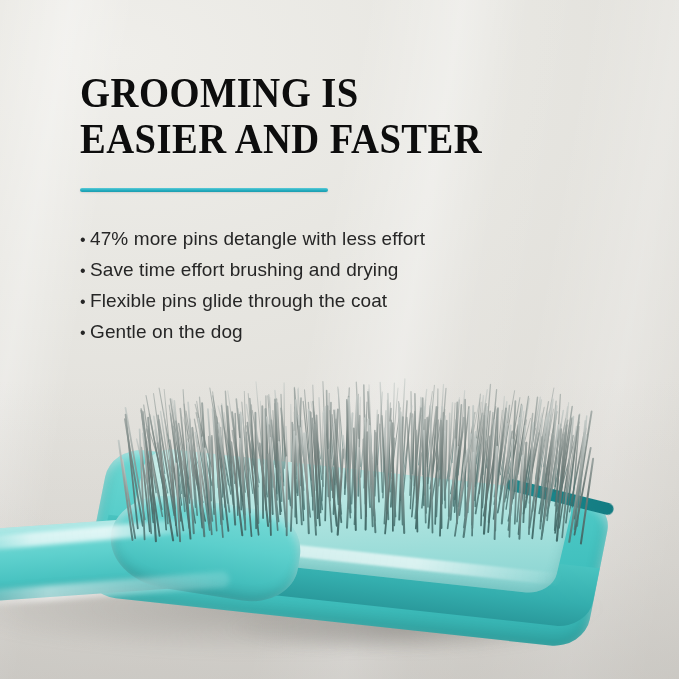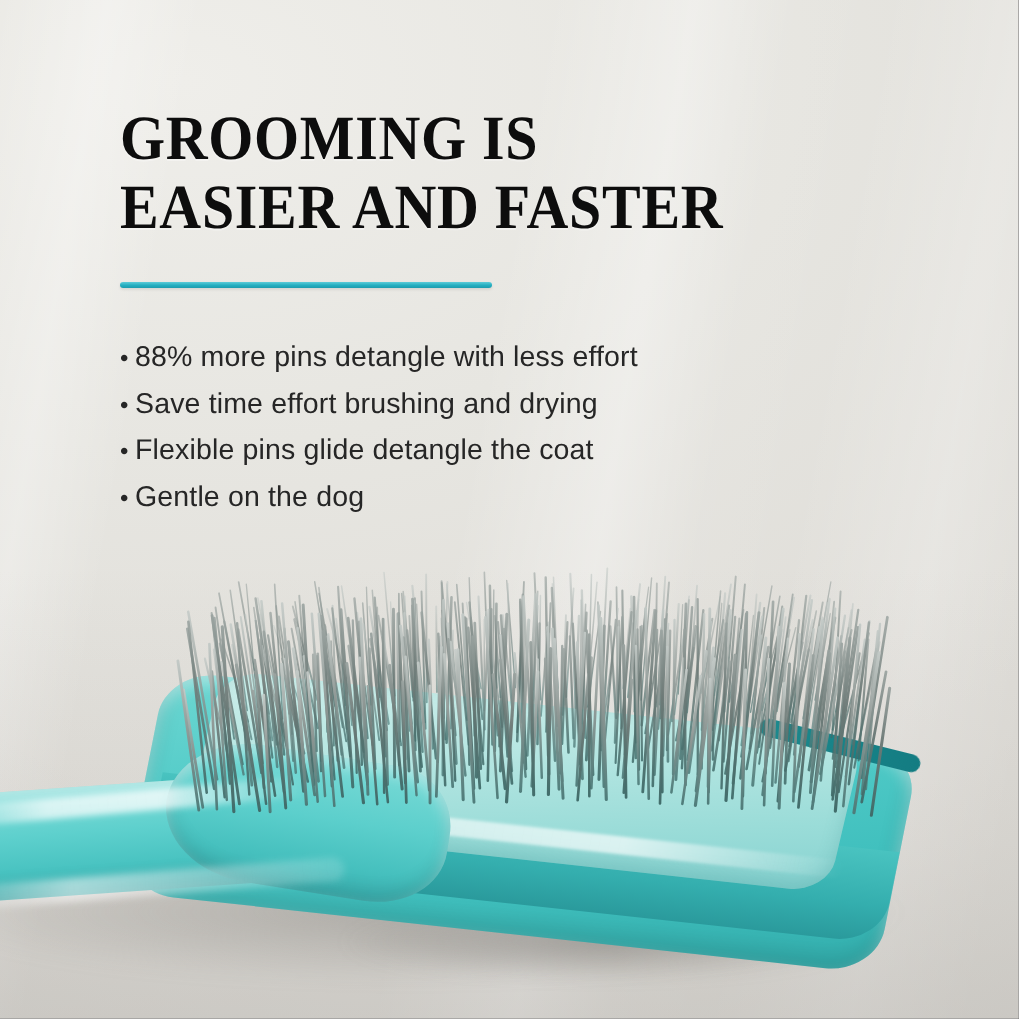--- a/index.html
+++ b/index.html
@@ -1,21 +1,21 @@
 <!DOCTYPE html>
 <html><head>
 <meta charset="utf-8">
 <style>
   html,body{margin:0;padding:0;}
   body{
     width:679px;height:679px;overflow:hidden;
     font-family:"Liberation Sans",sans-serif;
     background:#e9e8e4;
   }
-  .stage{position:relative;width:679px;height:679px;overflow:hidden;background:#737373;}
+  .stage{position:relative;width:679px;height:679px;overflow:hidden;background:#86efac;}
 
   
   .bg-base{position:absolute;inset:0;
     background:
       radial-gradient(120% 80% at 18% 8%, #efeeea 0%, #e7e6e1 45%, #dedcd7 100%);
   }
   .bg-streak{position:absolute;inset:0;
     background:
       linear-gradient(100deg,
         rgba(255,255,255,0.00) 0%,
@@ -162,29 +162,29 @@
   <div class="bg-vig"></div>
   <div class="bg-floor"></div>
 
   <div class="copy">
     <h1 class="headline">GROOMING IS
 EASIER AND FASTER</h1>
     <div class="rule"></div>
     <ul class="bullets">
       <li>
         <span class="dot">•</span>
-        <span class="btxt">88% more pins detangle with less effort</span>
+        <span class="btxt">47% more pins detangle with less effort</span>
       </li>
       <li>
         <span class="dot">•</span>
         <span class="btxt">Save time effort brushing and drying</span>
       </li>
       <li>
         <span class="dot">•</span>
-        <span class="btxt">Flexible pins glide detangle the coat</span>
+        <span class="btxt">Flexible pins glide through the coat</span>
       </li>
       <li>
         <span class="dot">•</span>
         <span class="btxt">Gentle on the dog</span>
       </li>
     </ul>
   </div>
 
   <div class="prod-shadow"></div>
   <div class="prod-shadow2"></div>

